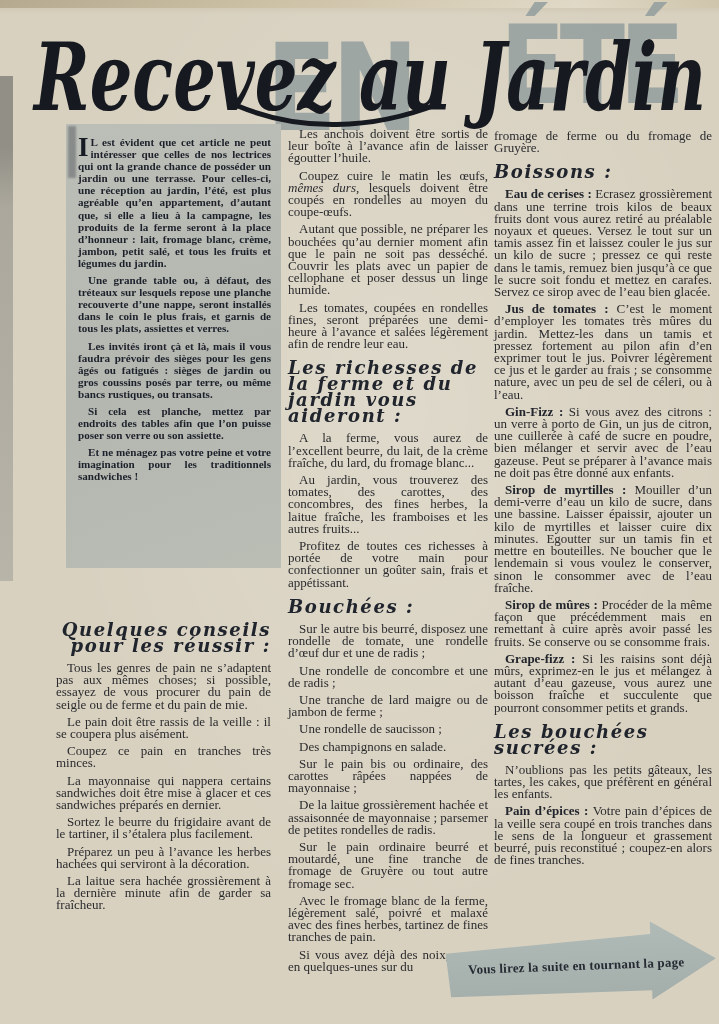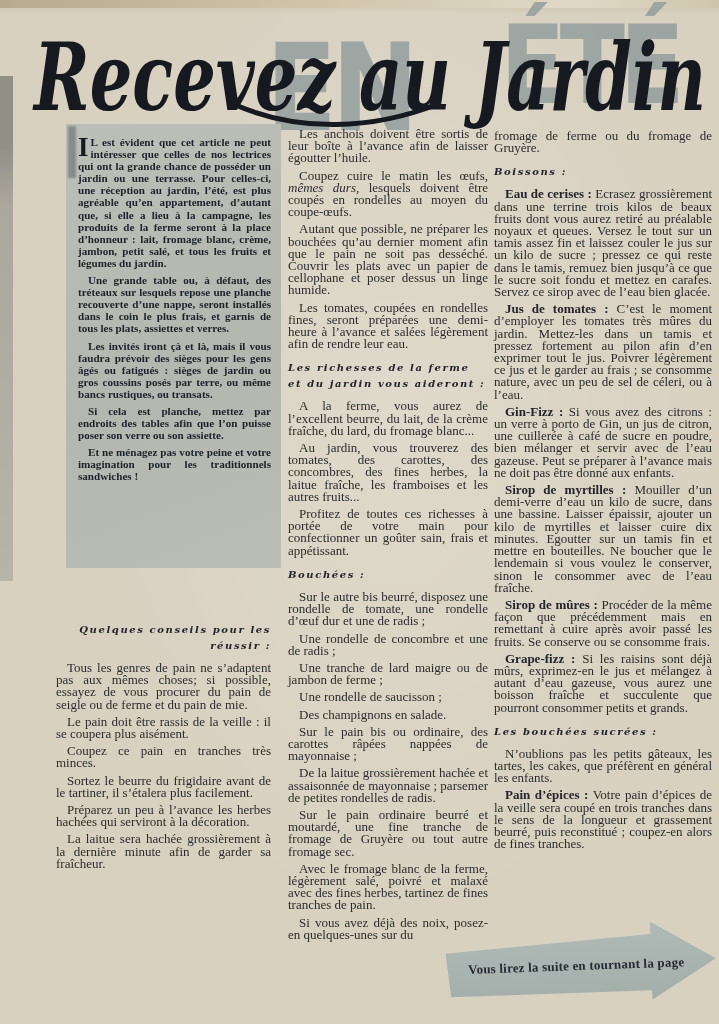--- a/index.html
+++ b/index.html
@@ -32,21 +32,21 @@
     text-align:justify;margin:0 0 5px 0;text-indent:10px;
   }
   .intro-first{text-indent:0;}
   .dropcap{float:left;font-size:27px;line-height:22px;font-weight:bold;margin:0 2px 0 0;color:#171b24;}
   
   .col{position:absolute;z-index:3;}
   .para{font-size:13px;line-height:12.2px;text-align:justify;margin:0 0 5px 0;text-indent:11px;color:#2b2b2e;}
   .para .lead{font-weight:bold;color:#22252c;}
   .heading{
     font-family:"DejaVu Serif",serif;font-weight:bold;font-style:italic;
-    font-size:10px;line-height:16px;letter-spacing:1.6px;color:#20242c;
+    font-size:18px;line-height:16px;letter-spacing:1.6px;color:#20242c;
     margin:10px 0 8px 0;
   }
   .conseils{position:absolute;left:56px;top:622px;width:215px;z-index:3;}
   .conseils .heading{margin-top:0;text-align:right;}
   .col2{left:288px;top:128px;width:200px;}
   .col3{left:494px;top:130px;width:218px;}
   
   .arrow{
     position:absolute;left:446px;top:924px;width:270px;height:78px;z-index:3;
     transform:rotate(-2deg);
@@ -87,20 +87,21 @@
         <p class="para"><span>Et ne ménagez pas votre peine et votre imagination pour les traditionnels sandwiches !</span></p>
       </div>
   </div>
 
   <div class="conseils">
     <div class="heading">Quelques conseils pour les réussir :</div>
     <div>
         <p class="para"><span>Tous les genres de pain ne s’adaptent pas aux mêmes choses; si possible, essayez de vous procurer du pain de seigle ou de ferme et du pain de mie.</span></p>
         <p class="para"><span>Le pain doit être rassis de la veille : il se coupera plus aisément.</span></p>
         <p class="para"><span>Coupez ce pain en tranches très minces.</span></p>
+        <p class="para"><span>La mayonnaise qui nappera certains sandwiches doit être mise à glacer et ces sandwiches préparés en dernier.</span></p>
         <p class="para"><span>Sortez le beurre du frigidaire avant de le tartiner, il s’étalera plus facilement.</span></p>
         <p class="para"><span>Préparez un peu à l’avance les herbes hachées qui serviront à la décoration.</span></p>
         <p class="para"><span>La laitue sera hachée grossièrement à la dernière minute afin de garder sa fraîcheur.</span></p>
       </div>
   </div>
 
   <div class="col col2">
     <div>
         <p class="para"><span>Les anchois doivent être sortis de leur boîte à l’avance afin de laisser égoutter l’huile.</span></p>
         <p class="para"><span>Coupez cuire le matin les œufs, </span><i>mêmes durs</i><span>, lesquels doivent être coupés en rondelles au moyen du coupe-œufs.</span></p>

